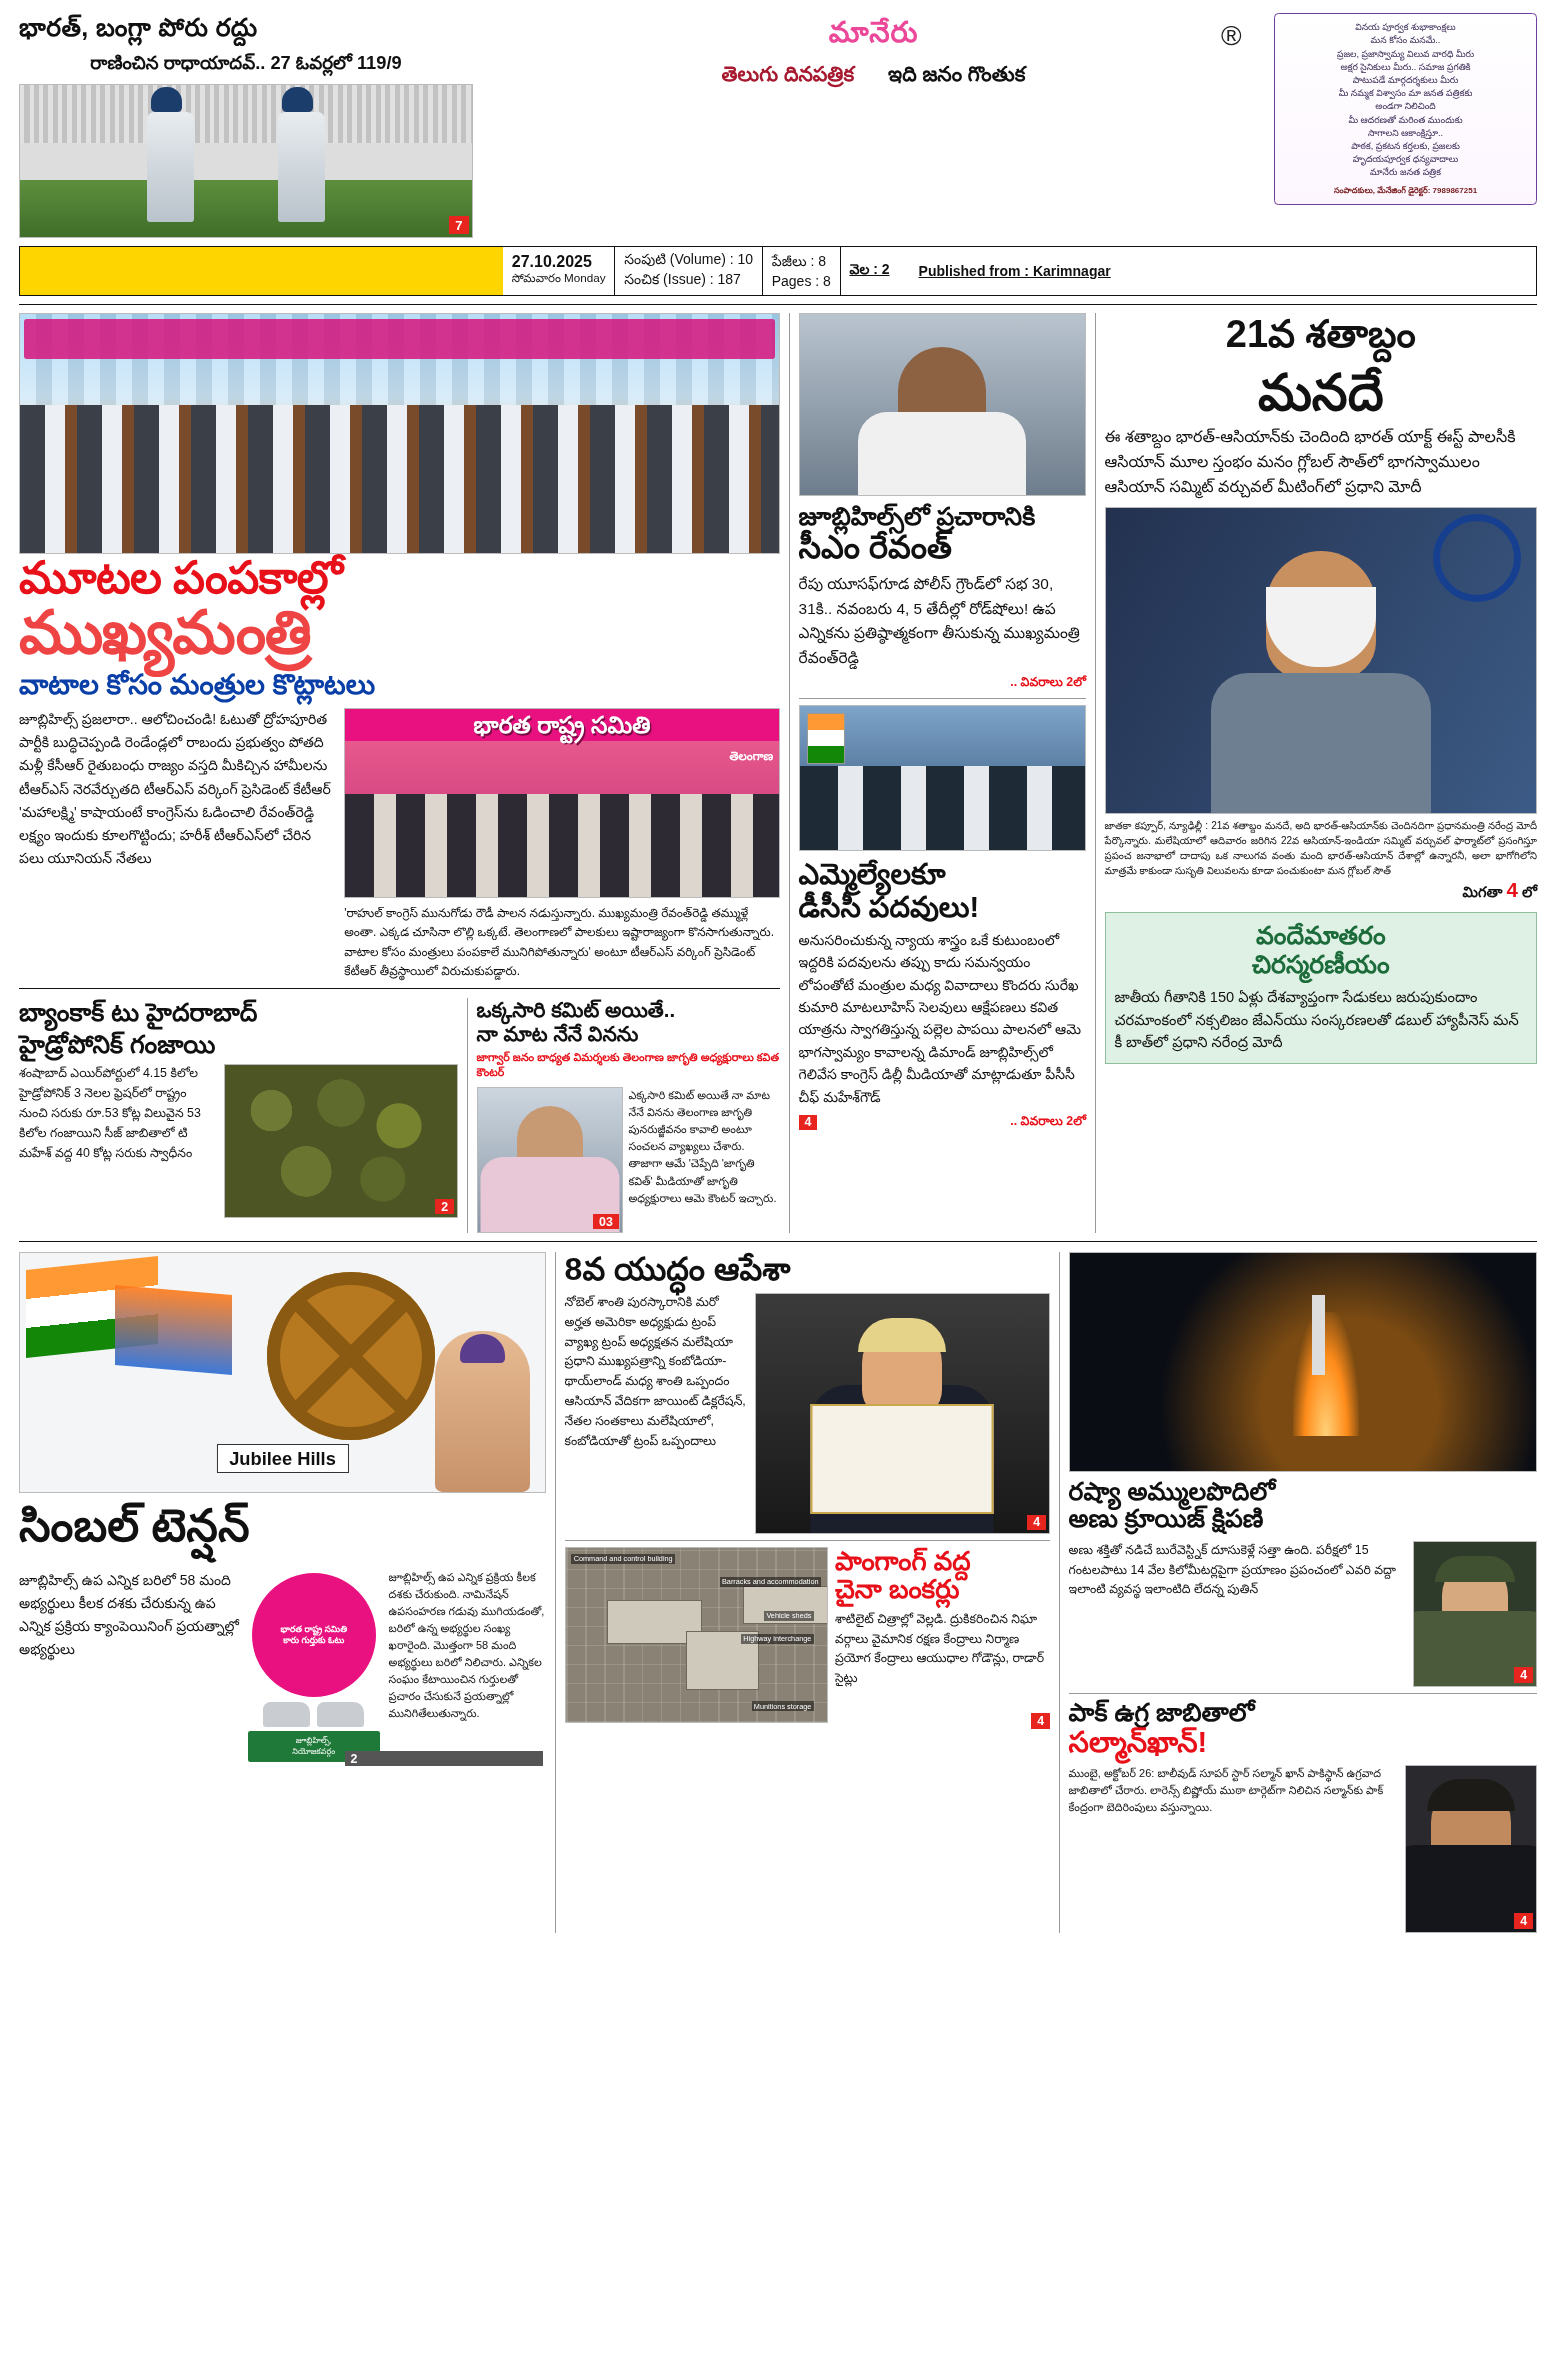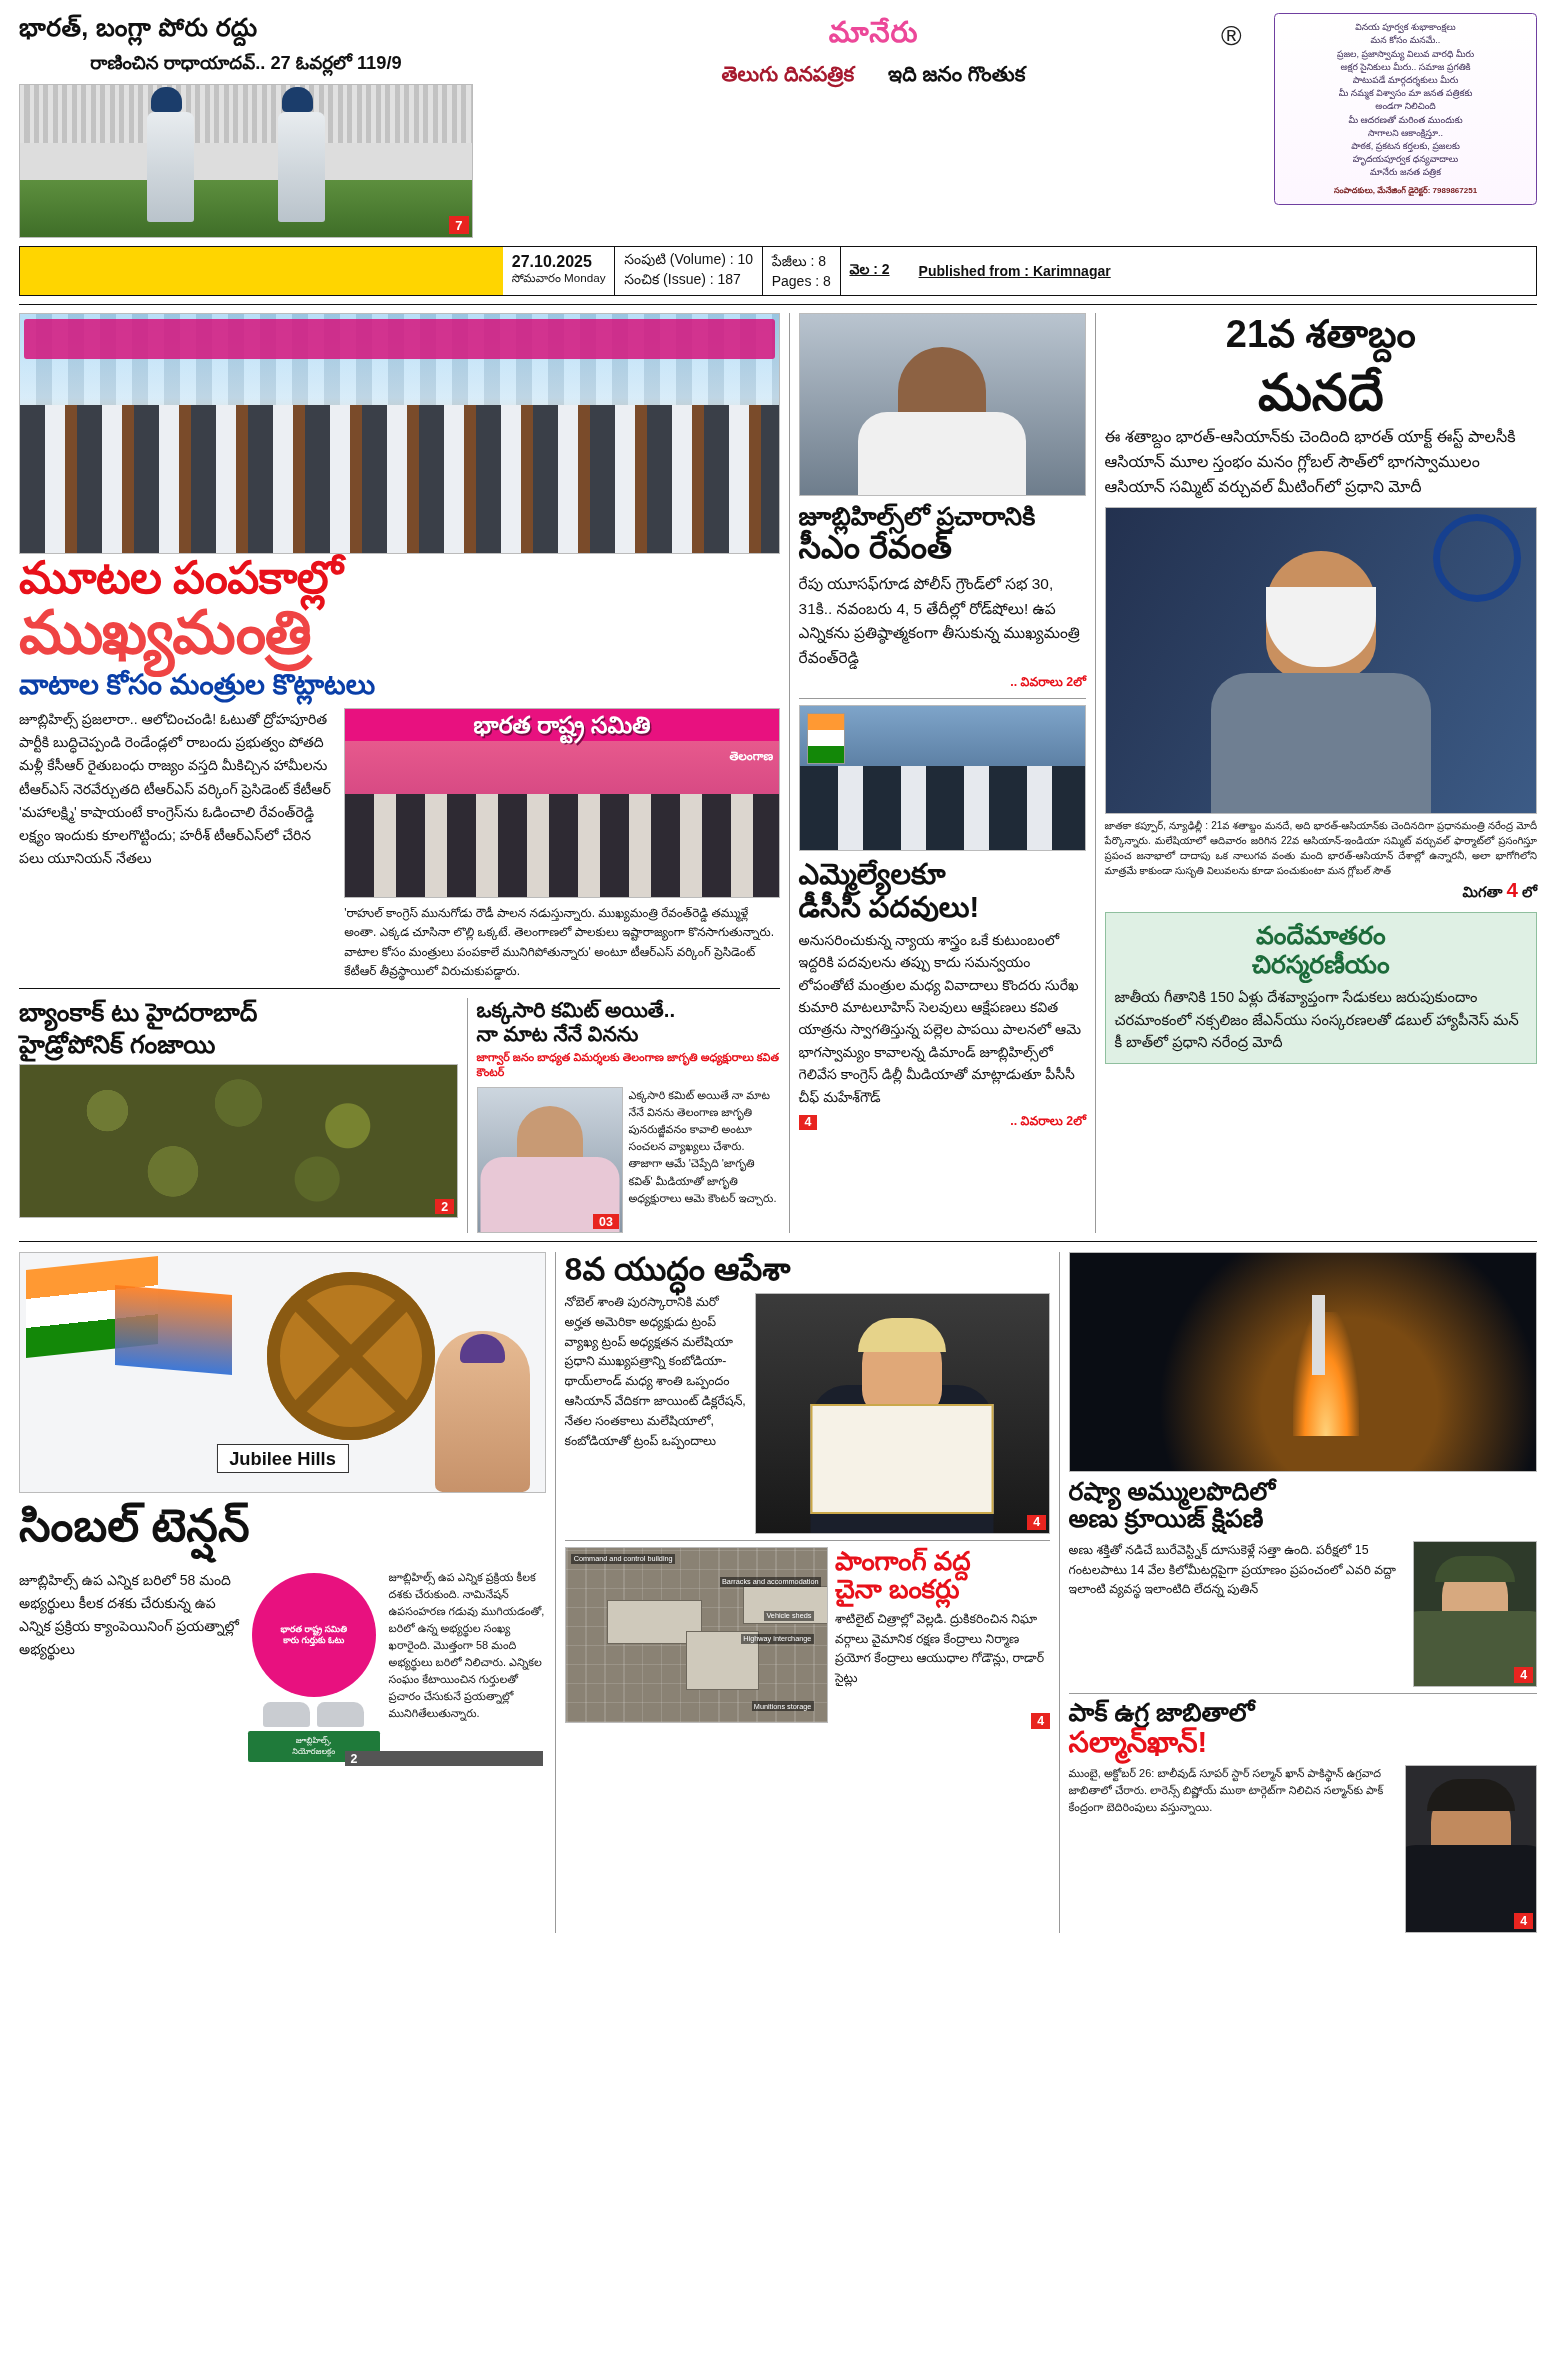--- a/index.html
+++ b/index.html
@@ -343,20 +343,21 @@
         </div>
       </div>
 
       <div class="rule"></div>
 
       <div class="strip">
         <div style="width:439px">
           <div class="hdr-black">బ్యాంకాక్ టు హైదరాబాద్</div>
           <div class="hdr-black" style="margin-top:2.9px">హైడ్రోపోనిక్ గంజాయి</div>
           <div style="display:flex;gap:7.3px;margin-top:5.9px">
+            <div class="txt-sm" style="width:198px">శంషాబాద్ ఎయిర్‌పోర్టులో 4.15 కిలోల హైడ్రోపోనిక్ 3 నెలల ఫ్రెషర్‌లో రాష్ట్రం నుంచి సరుకు రూ.53 కోట్ల విలువైన 53 కిలోల గంజాయిని సీజ్ జాబితాలో టి మహేశ్ వద్ద 40 కోట్ల సరుకు స్వాధీనం</div>
             <div class="photo ganja-photo" style="flex:1">
               <div class="buds"></div>
               <div class="tag-num">2</div>
             </div>
           </div>
         </div>
 
         <div style="flex:1;border-left:0.7px solid #999;padding-left:8.8px">
           <div class="hdr-black" style="font-size:20.5px">ఒక్కసారి కమిట్ అయితే..</div>
           <div class="hdr-black" style="font-size:20.5px">నా మాట నేనే వినను</div>
@@ -443,21 +444,21 @@
       <div style="display:flex;gap:8.8px;margin-top:5.9px">
         <div class="body-text" style="width:220px">జూబ్లిహిల్స్ ఉప ఎన్నిక బరిలో 58 మంది అభ్యర్థులు కీలక దశకు చేరుకున్న ఉప ఎన్నిక ప్రక్రియ క్యాంపెయినింగ్ ప్రయత్నాల్లో అభ్యర్థులు</div>
         <div style="width:132px;text-align:center">
           <div class="brs-logo" style="white-space:pre-line">భారత రాష్ట్ర సమితి
 కారు గుర్తుకు ఓటు</div>
           <div class="car-icons">
             <div class="car"></div>
             <div class="car"></div>
           </div>
           <div class="greensign" style="margin-top:4.4px;white-space:pre-line">జూబ్లిహిల్స్,
-నియోరజలక్గం</div>
+నియోజకవర్గం</div>
         </div>
         <div style="flex:1;position:relative">
           <div class="txt-xs">జూబ్లిహిల్స్ ఉప ఎన్నిక ప్రక్రియ కీలక దశకు చేరుకుంది. నామినేషన్ ఉపసంహరణ గడువు ముగియడంతో, బరిలో ఉన్న అభ్యర్థుల సంఖ్య ఖరారైంది. మొత్తంగా 58 మంది అభ్యర్థులు బరిలో నిలిచారు. ఎన్నికల సంఘం కేటాయించిన గుర్తులతో ప్రచారం చేసుకునే ప్రయత్నాల్లో మునిగితేలుతున్నారు.</div>
           <div class="tag-num gray" style="position:absolute;left:-44px;bottom:-4.4px">2</div>
         </div>
       </div>
     </div>
 
     <div class="b-mid" style="border-left:0.7px solid #999;border-right:0.7px solid #999;padding:0 8.8px">
       <div class="hdr-bottom">8వ యుద్ధం ఆపేశా</div>

